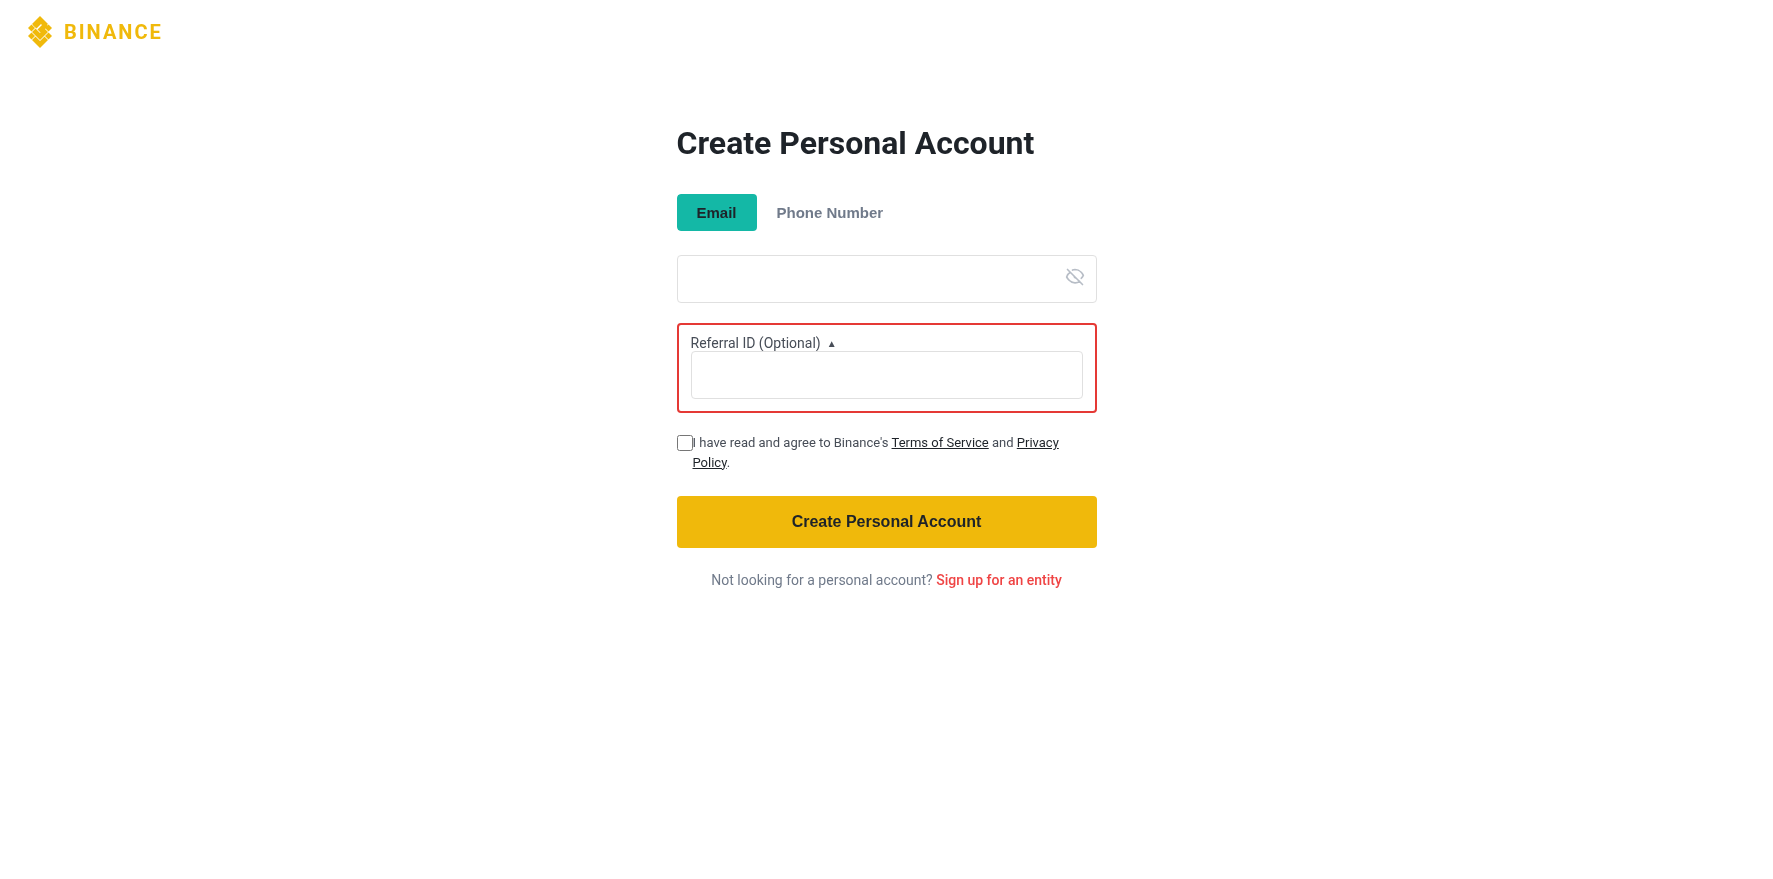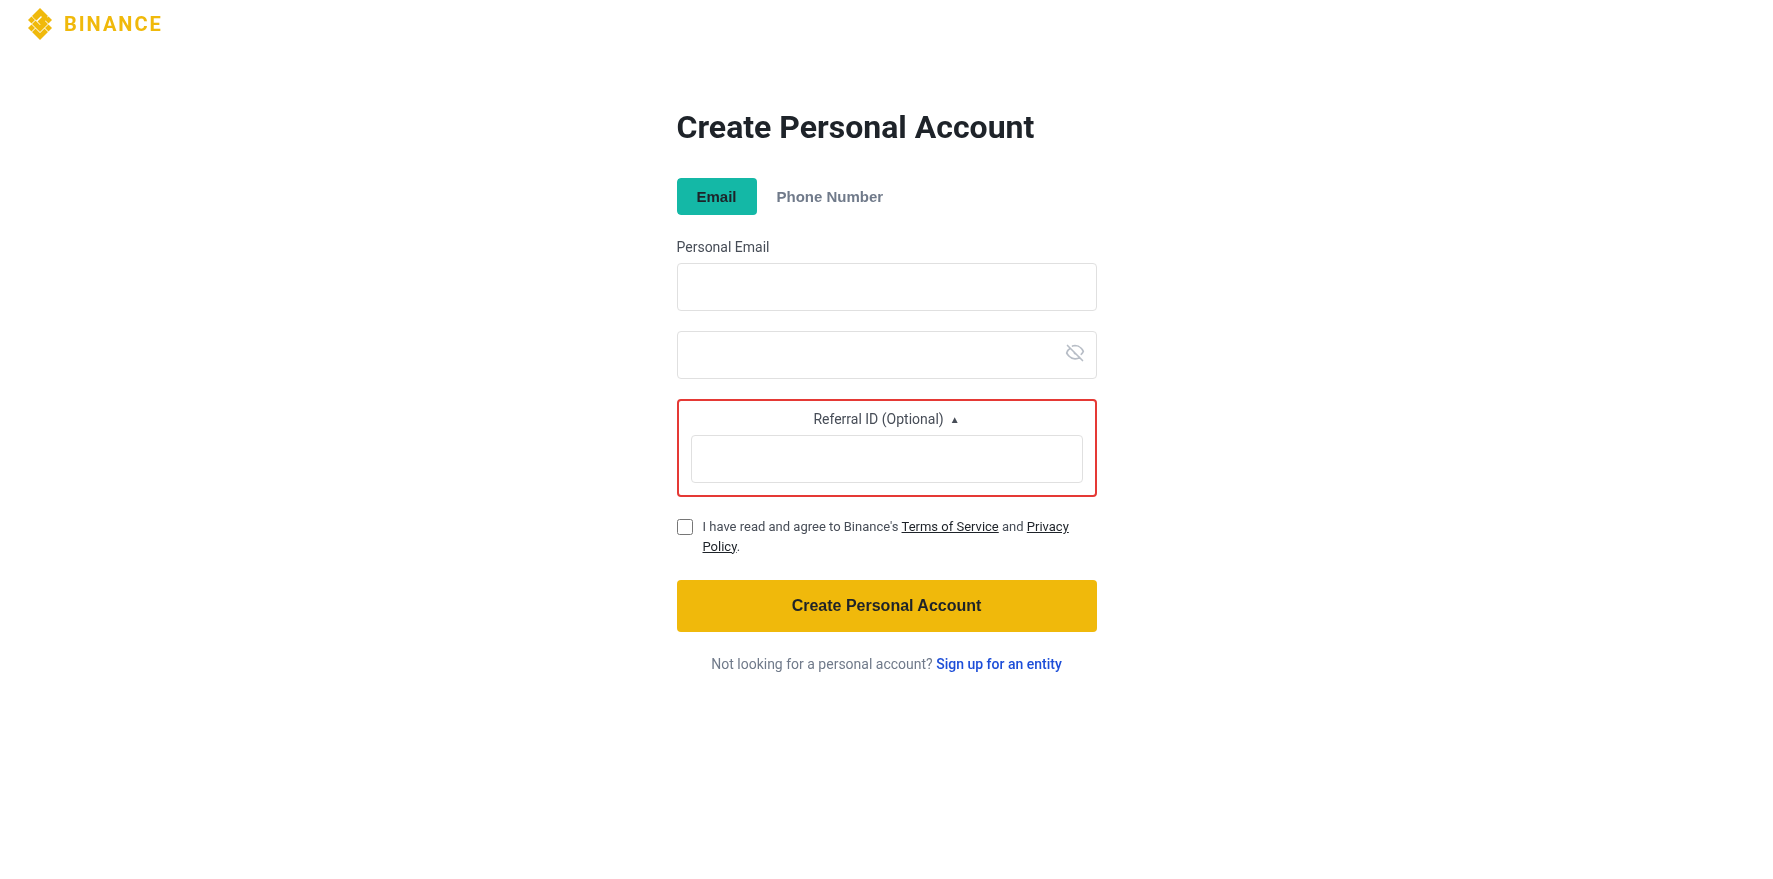--- a/index.html
+++ b/index.html
@@ -11,21 +11,21 @@
     body {
       font-family: -apple-system, BlinkMacSystemFont, 'Segoe UI', Roboto, Helvetica, Arial, sans-serif;
       background-color: #ffffff;
       color: #1e2329;
       min-height: 879px;
       width: 1773px;
     }
 
     
     .header {
-      padding: 8px 24px;
+      padding: 16px 24px;
       display: flex;
       align-items: center;
       text-align: right;
     }
 
     .logo-container {
       display: flex;
       align-items: center;
       gap: 8px;
       cursor: pointer;
@@ -135,22 +135,20 @@
     .referral-wrapper {
       border: 2px solid #e53935;
       border-radius: 4px;
       padding: 10px 12px 12px 12px;
     }
 
     .referral-label-row {
       display: flex;
       align-items: center;
       gap: 6px;
-      margin-bottom: 8px;
-      justify-content: center;
     }
 
     .referral-label {
       font-size: 14px;
       color: #474d57;
     }
 
     .referral-toggle-icon {
       color: #474d57;
       font-size: 10px;
@@ -166,21 +164,20 @@
       font-size: 14px;
       color: #1e2329;
       outline: none;
       background: #ffffff;
     }
 
     
     .checkbox-row {
       display: flex;
       align-items: flex-start;
-      gap: 10px;
       margin-top: 20px;
       margin-bottom: 24px;
     }
 
     .checkbox-input {
       width: 16px;
       height: 16px;
       margin-top: 2px;
       flex-shrink: 0;
       cursor: pointer;
@@ -214,21 +211,21 @@
     }
 
     
     .footer-text {
       font-size: 14px;
       color: #707a8a;
       text-align: center;
     }
 
     .footer-text .entity-link {
-      color: #1d4ed8;
+      color: #ef4444;
       text-decoration: none;
       font-weight: 500;
     }
   </style>
 </head>
 <body>
 
 <header class="header">
   <div class="logo-container">
     <svg class="logo-icon" viewBox="0 0 32 32" xmlns="http://www.w3.org/2000/svg">
@@ -252,24 +249,20 @@
     
     <h1 class="page-title">Create Personal Account</h1>
 
     
     <div class="tabs">
       <button class="tab active">Email</button>
       <button class="tab">Phone Number</button>
     </div>
 
     
-    <div class="field-group">
-      <label class="field-label">Personal Email</label>
-      <input type="email" class="field-input" style="">
-    </div>
 
     
     <div class="field-group">
       <div class="password-wrapper">
         <input type="password" class="field-input" style="">
         <span class="eye-icon">
           
           <svg width="20" height="20" viewBox="0 0 24 24" fill="none" xmlns="http://www.w3.org/2000/svg">
             <path d="M3 3l18 18M10.73 10.73A3 3 0 0013.27 13.27M6.39 6.39A10 10 0 002 12s3.58 7 10 7a9.86 9.86 0 005.61-1.61M9 3.67A10.1 10.1 0 0112 3c6.42 0 10 7 10 7a18.82 18.82 0 01-2.44 3.56" stroke="#b7bdc6" stroke-width="2" stroke-linecap="round" stroke-linejoin="round"></path>
           </svg>

